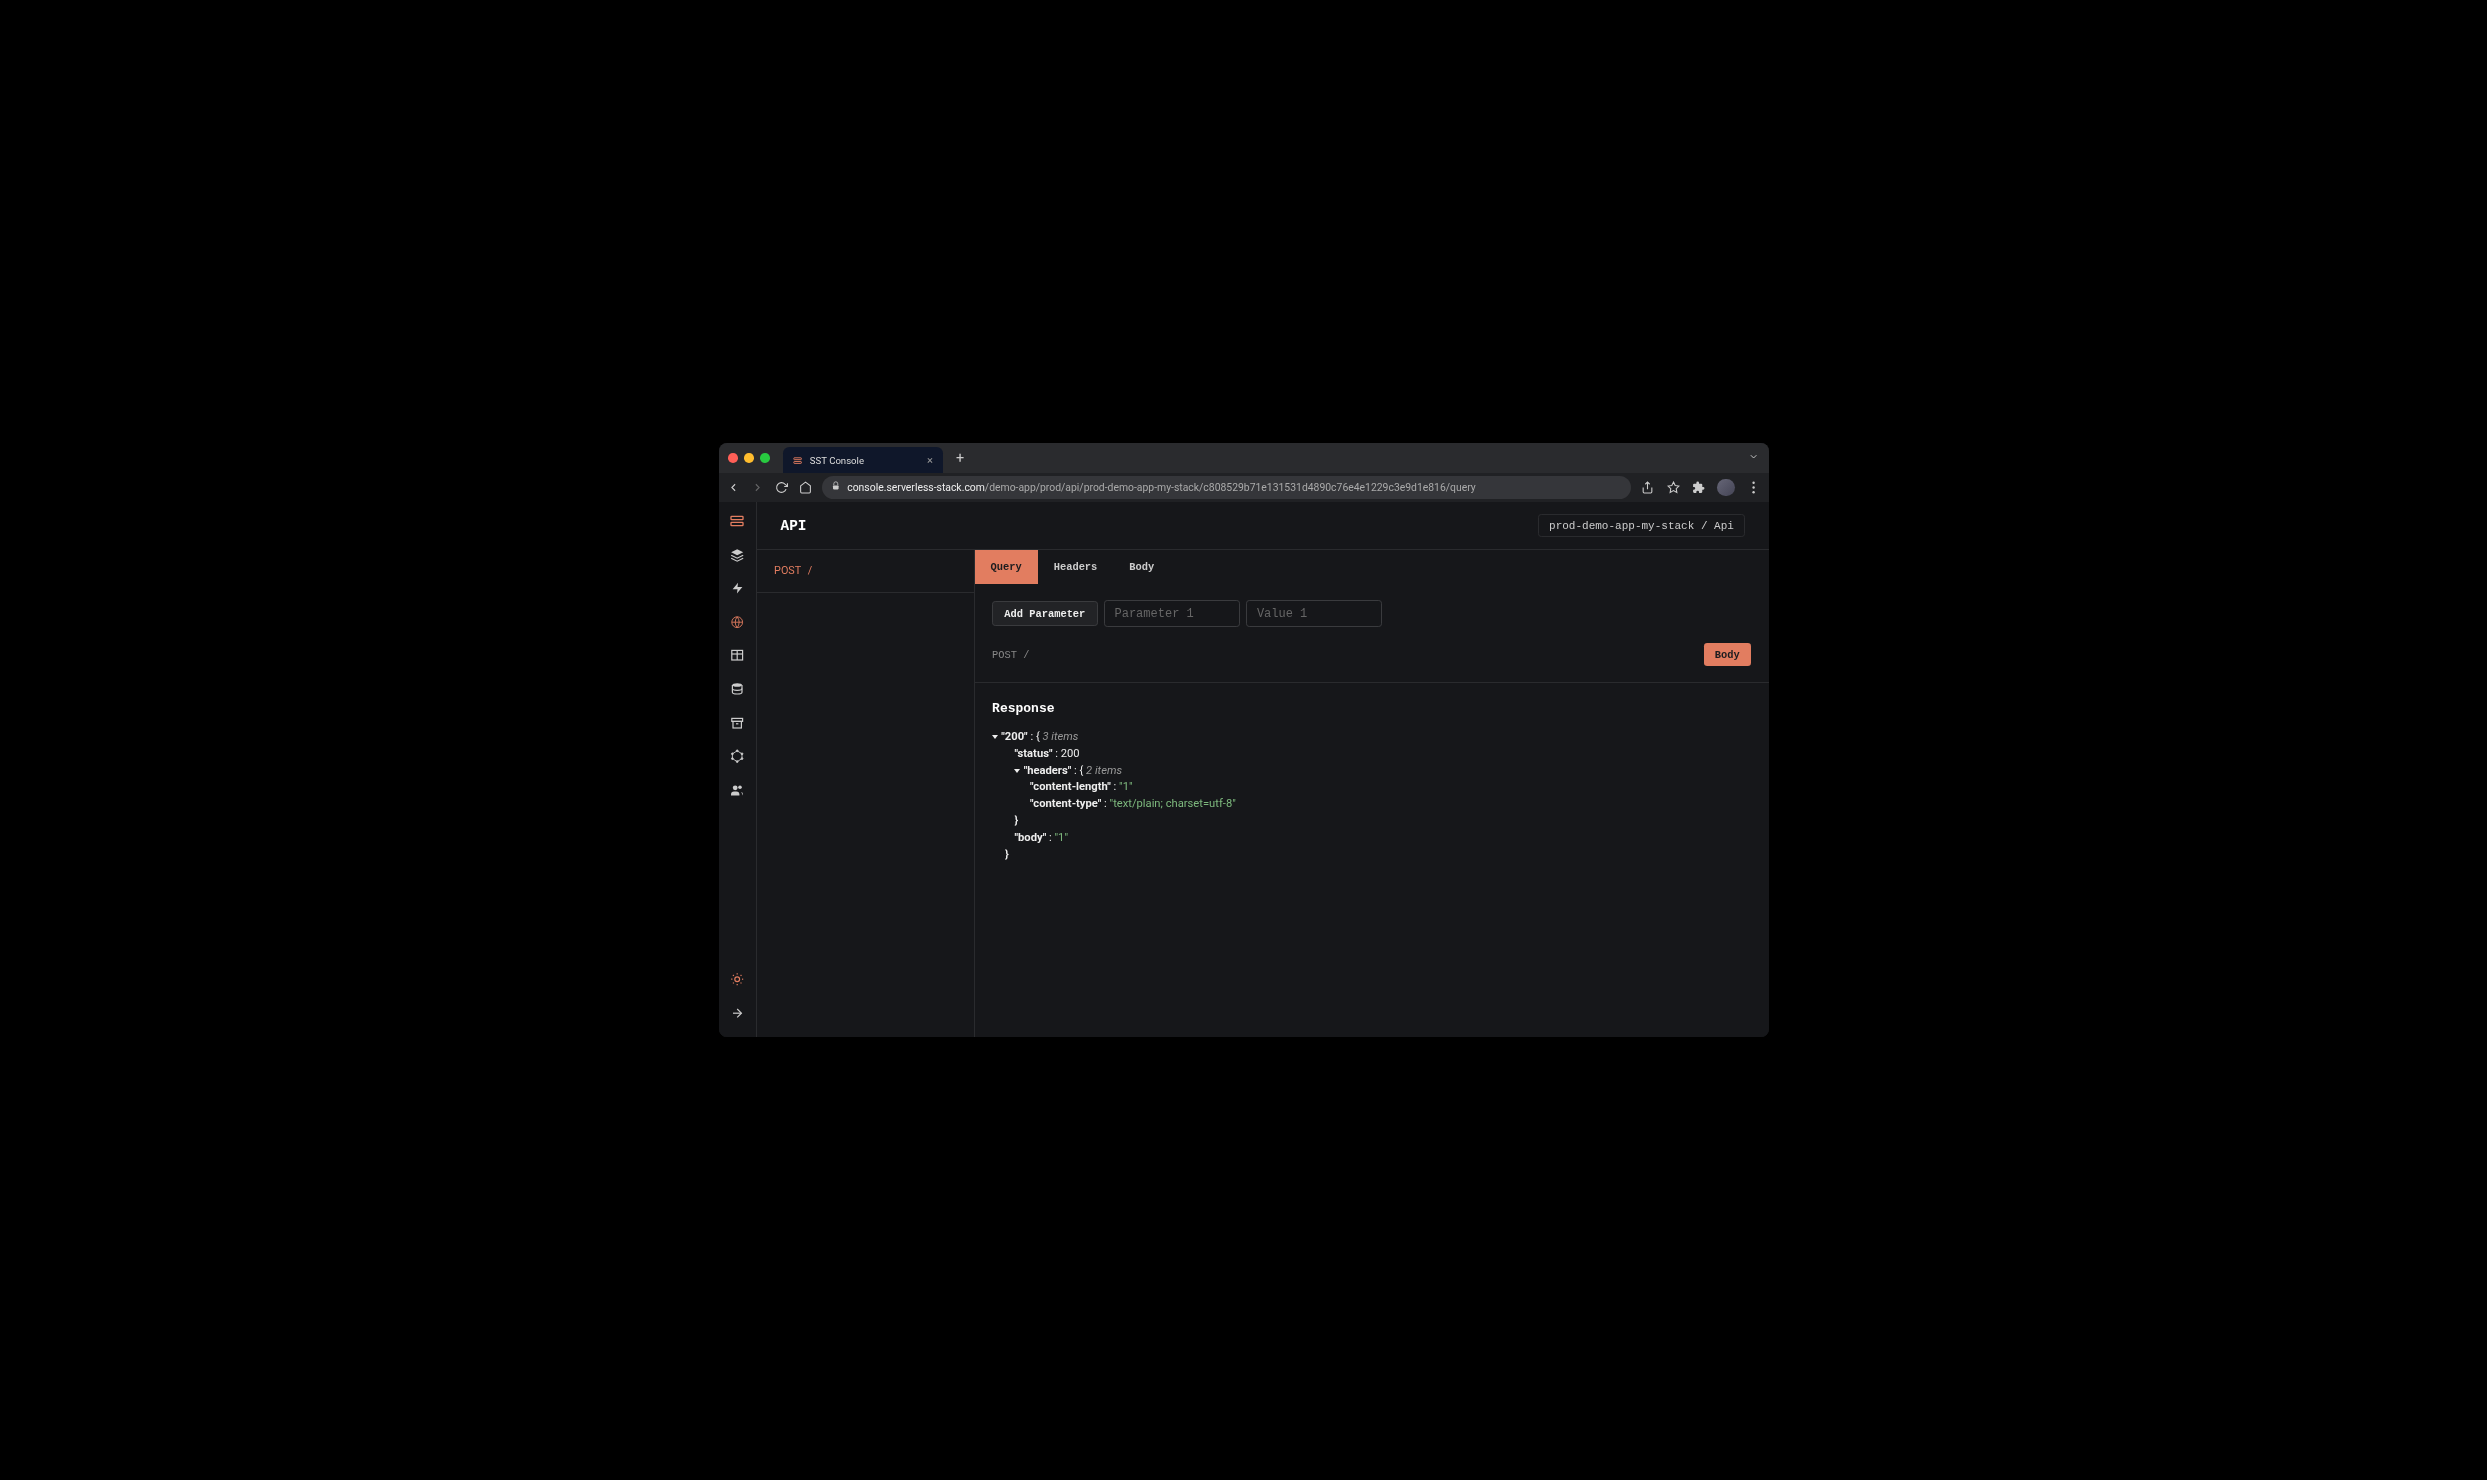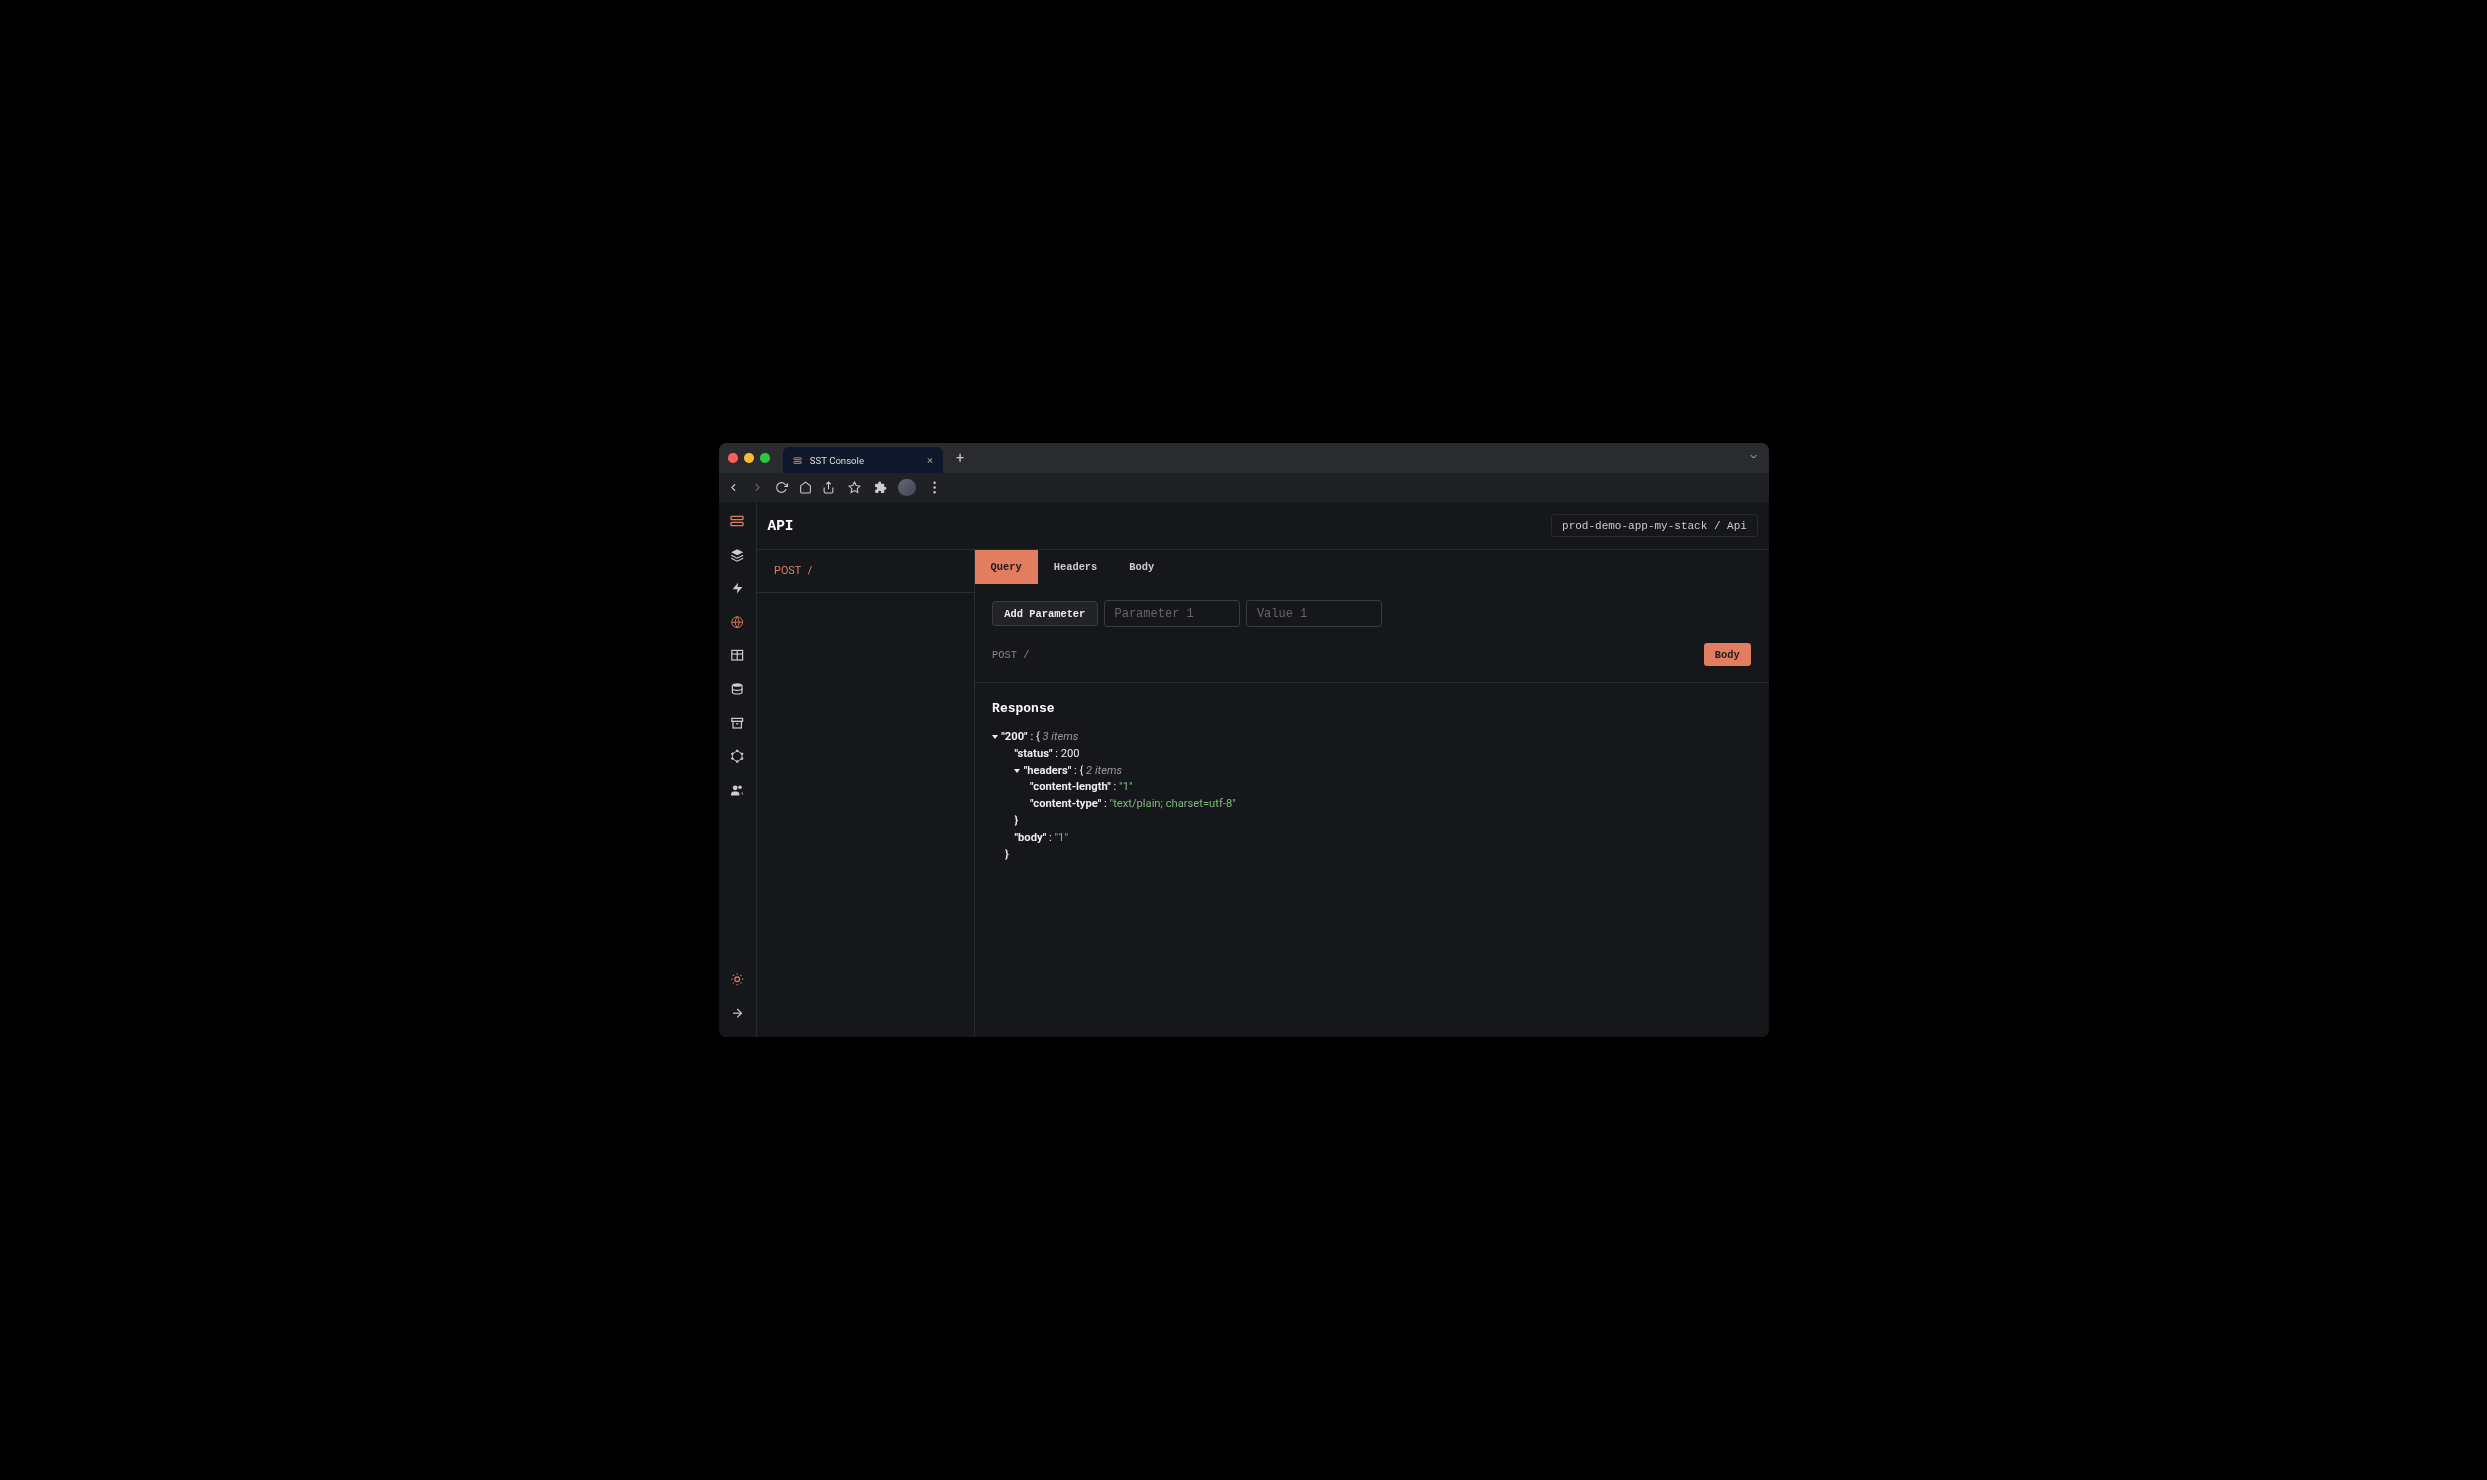--- a/index.html
+++ b/index.html
@@ -182,21 +182,21 @@
     .sidebar-icon.active { color: #e27d60; }
     .content {
       flex: 1;
       display: flex;
       flex-direction: column;
     }
     .header {
       height: 48px;
       display: flex;
       align-items: center;
-      padding: 0 11px;
+      padding: 0 24px;
       border-bottom: 0.8px solid #2a2b2e;
     }
     .header-title {
       font-family: 'Courier New', monospace;
       font-weight: bold;
       color: #fff;
       font-size: 14.4px;
     }
     .breadcrumb {
       margin-left: auto;
@@ -373,20 +373,27 @@
           <svg width="13" height="13" viewBox="0 0 24 24" fill="none" stroke="#ccc" stroke-width="2">
             <path d="M23 4v6h-6"></path>
             <path d="M20.49 15a9 9 0 1 1-2.12-9.36L23 10"></path>
           </svg>
         </span>
       <span class="nav-icon">
           <svg width="13" height="13" viewBox="0 0 24 24" fill="none" stroke="#ccc" stroke-width="2">
             <path d="M3 9l9-7 9 7v11a2 2 0 0 1-2 2H5a2 2 0 0 1-2-2z"></path>
           </svg>
         </span>
+    </div>
+    <div class="url-box">
+      <span><svg width="9.6" height="9.6" viewBox="0 0 24 24" fill="#ccc">
+            <rect x="5" y="11" width="14" height="10" rx="2"></rect>
+            <path d="M7 11V7a5 5 0 0 1 10 0v4" fill="none" stroke="#ccc" stroke-width="2"></path>
+          </svg></span>
+      <span><span class="url-host">console.serverless-stack.com</span><span>/demo-app/prod/api/prod-demo-app-my-stack/c808529b71e131531d4890c76e4e1229c3e9d1e816/query</span></span>
     </div>
     <div class="addr-icons">
       <span class="icon-btn">
           <svg width="13" height="13" viewBox="0 0 24 24" fill="none" stroke="#ccc" stroke-width="2">
             <path d="M4 12v8a2 2 0 0 0 2 2h12a2 2 0 0 0 2-2v-8"></path>
             <polyline points="16 6 12 2 8 6"></polyline>
             <line x1="12" y1="2" x2="12" y2="15"></line>
           </svg>
         </span>
       <span class="icon-btn">

